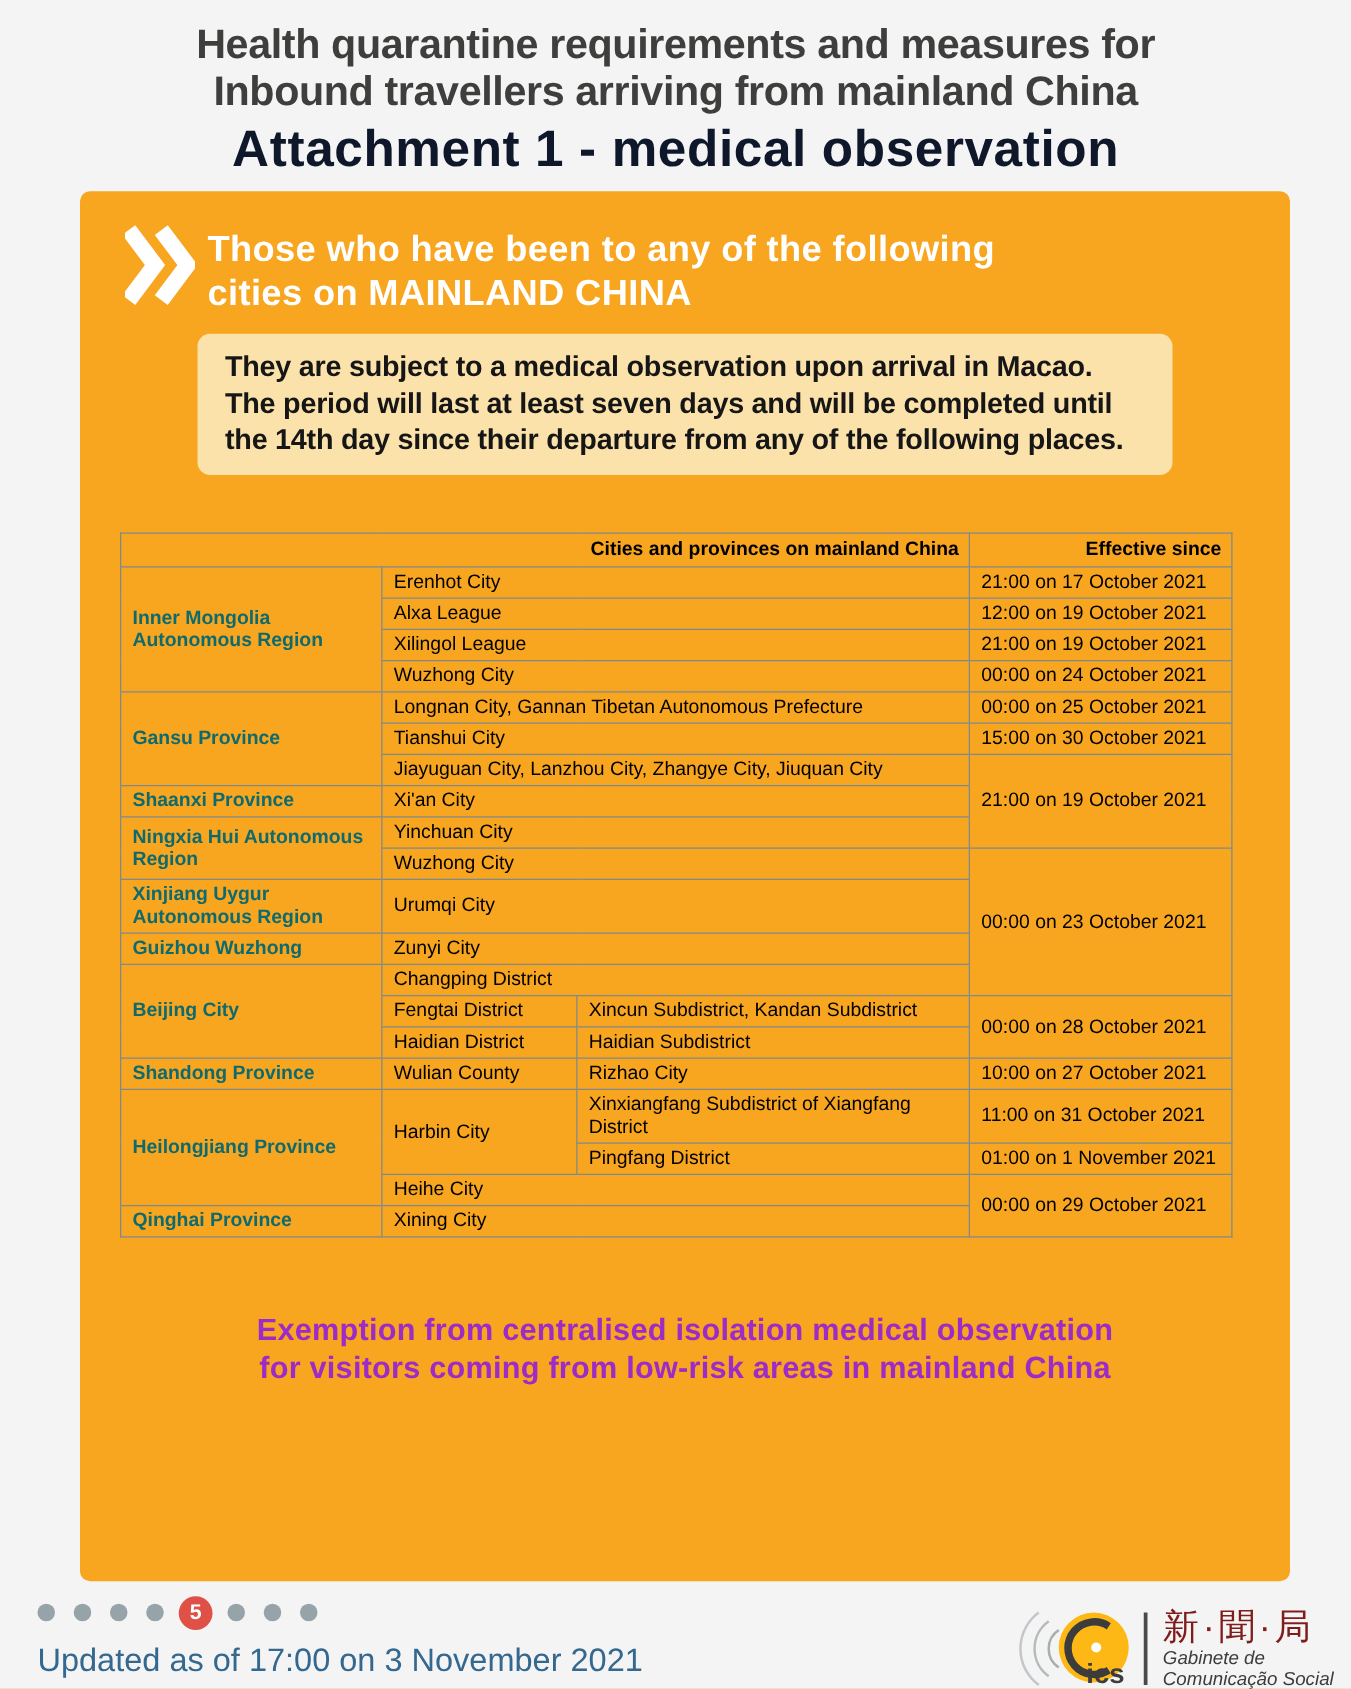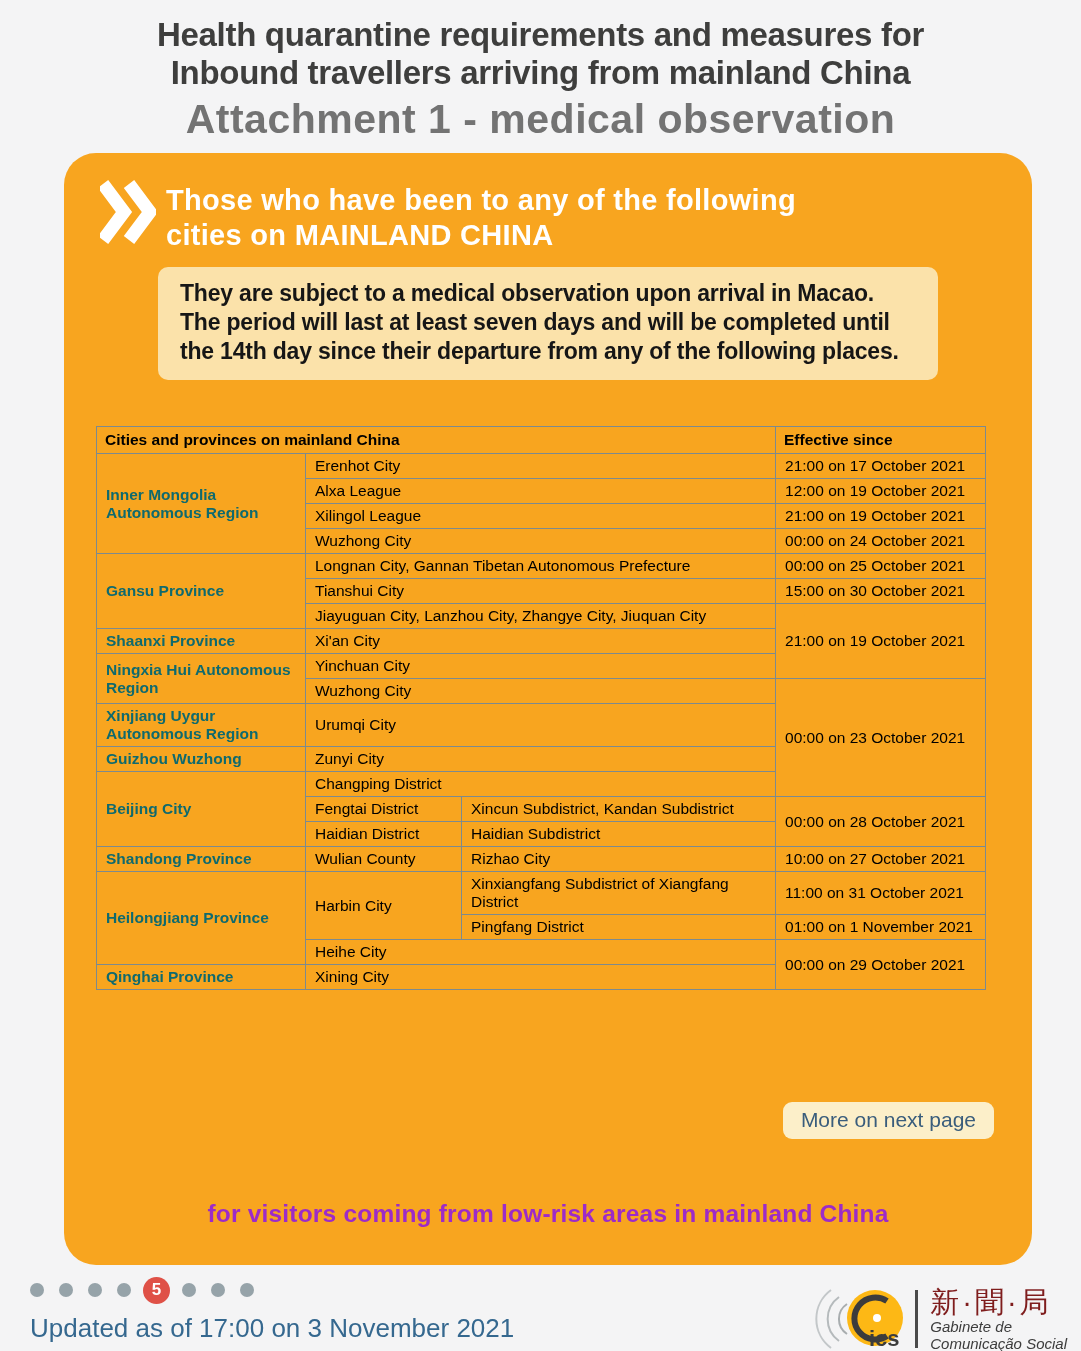--- a/index.html
+++ b/index.html
@@ -12,30 +12,30 @@
     position: relative;
   }
 
   
   .page-header { text-align: center; padding-top: 16px; }
   .title-line {
     font-size: 33px; font-weight: bold; color: #3e3e3d;
     line-height: 38px; letter-spacing: -0.3px;
   }
   .subtitle {
-    font-size: 41px; font-weight: bold; color: #737373;
+    font-size: 41px; font-weight: bold; color: #0f172a;
     line-height: 46px; margin-top: 4px; letter-spacing: 0.5px;
   }
 
   
   .panel {
     width: 968px; margin-left: 64px; margin-top: 11px;
     height: 1112px;
     background: #f8a51f;
-    border-radius: 32px;
+    border-radius: 8px;
     position: relative;
     padding-top: 24px;
   }
   .panel-heading { display: flex; align-items: flex-start; margin-left: 36px; }
   .chevrons { width: 56px; height: 66px; margin-top: 2px; flex: 0 0 auto; }
   .heading-text {
     color: #ffffff; font-size: 29px; font-weight: bold;
     line-height: 35px; margin-left: 10px; margin-top: 6px; letter-spacing: 0.3px;
   }
   .intro-box {
@@ -49,21 +49,21 @@
   
   .table-wrap { margin: 46px 0 0 32px; }
   table { border-collapse: collapse; width: 889px; table-layout: fixed; }
   td, th {
     border: 1px solid #7d8a8e;
     padding: 3px 9px;
     font-size: 15.5px;
     vertical-align: middle;
     word-wrap: break-word;
   }
-  th { font-weight: bold; color: #000; text-align: left; padding: 4px 8px; }
+  th { font-weight: bold; color: #000; text-align: right; padding: 4px 8px; }
   td.province { color: #0f6a6e; font-weight: bold; }
   td.city { color: #000; }
   td.date { color: #000; }
 
   
   .more-row { text-align: right; padding-right: 38px; margin-top: 112px; }
   .more-box {
     display: inline-block;
     background: #fcefc9; color: #3a5d7c;
     font-size: 21px; padding: 6px 18px 7px;
@@ -225,25 +225,23 @@
             <td rowspan="2" class="date">00:00 on 29 October 2021</td>
           </tr>
           <tr>
             <td class="province">Qinghai Province</td>
             <td colspan="2" class="city">Xining City</td>
           </tr>
         </tbody>
     </table>
   </div>
 
-  <div class="more-row">
-    <span class="more-box">More on next page</span>
-  </div>
 
   <div class="exemption">
+    <div>Exemption from centralised isolation medical observation</div>
     <div>for visitors coming from low-risk areas in mainland China</div>
   </div>
 </div>
 
 <div class="footer">
   <div class="footer-left">
     <div class="dots">
         <div class="dot"></div>
         <div class="dot"></div>
         <div class="dot"></div>

